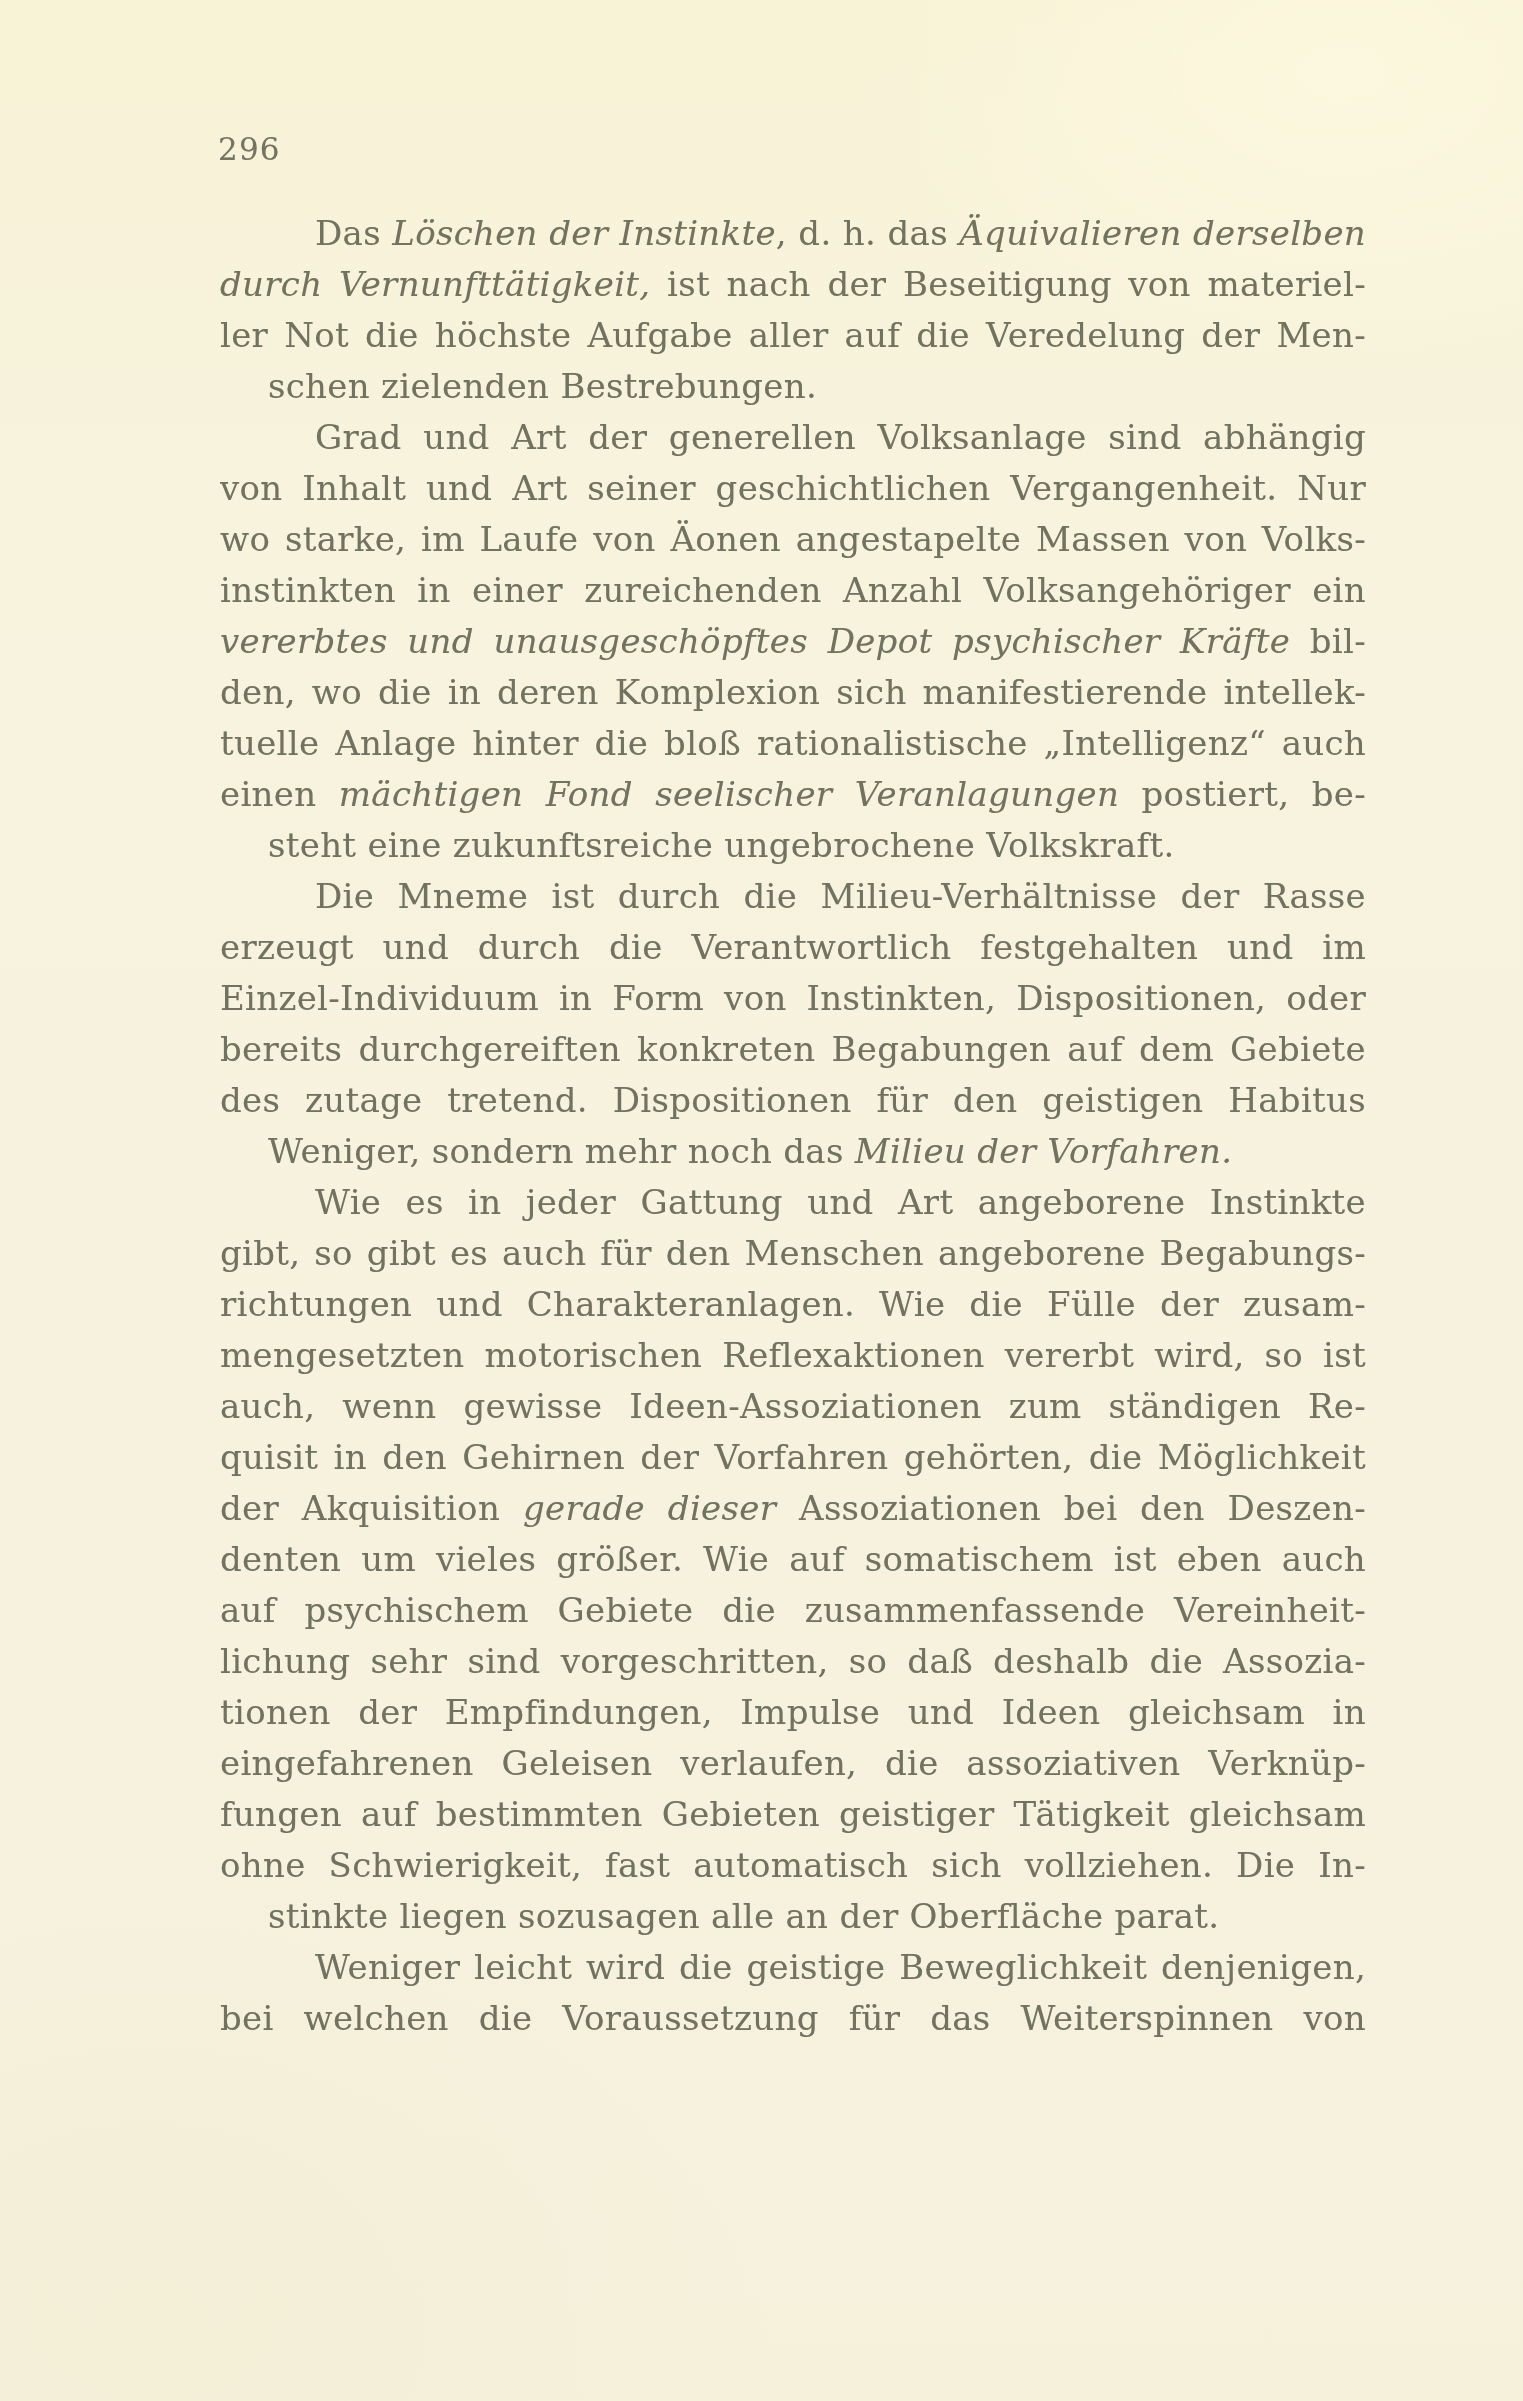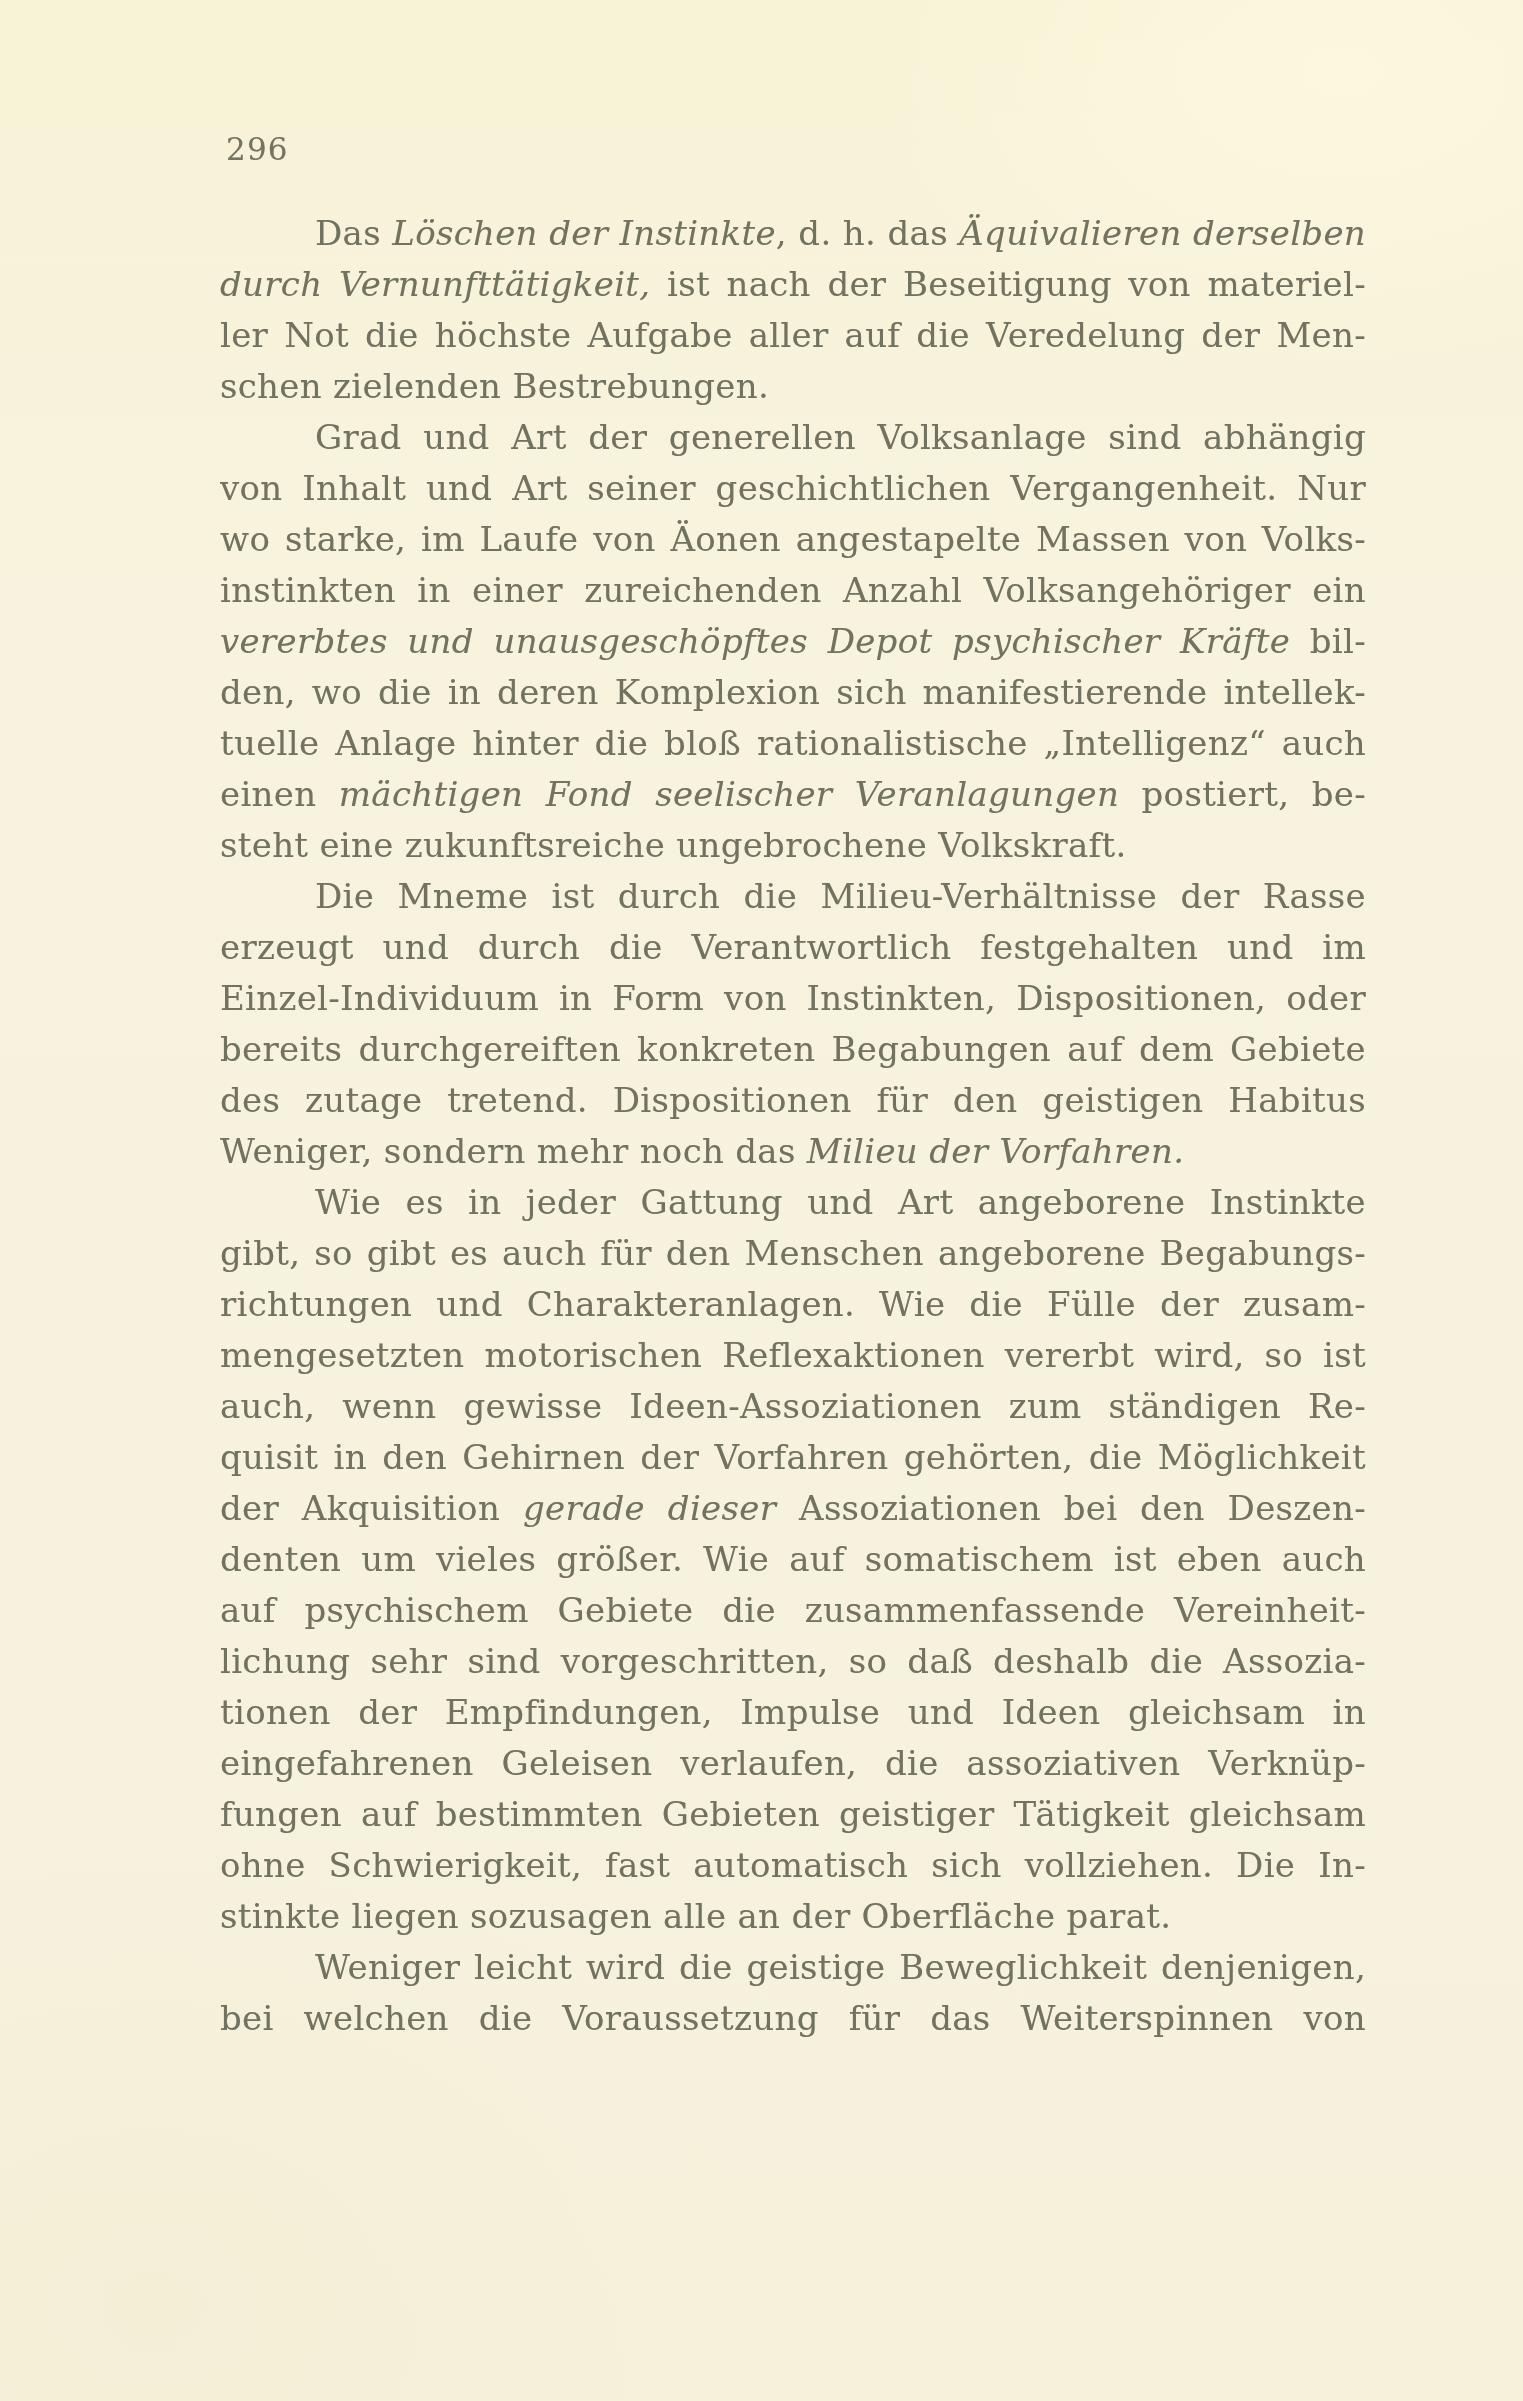--- a/index.html
+++ b/index.html
@@ -12,21 +12,21 @@
     height: 2401px;
     overflow: hidden;
     font-family: "DejaVu Serif", "Liberation Serif", serif;
     background:
       radial-gradient(827px 532px at 88% 3%, rgba(255,252,228,0.55), rgba(255,252,228,0) 60%),
       radial-gradient(945px 709px at 10% 96%, rgba(240,234,206,0.35), rgba(240,234,206,0) 65%),
       linear-gradient(180deg, #f8f2d6 0%, #f7f3dd 22%, #f6f2de 65%, #f5f1db 100%);
   }
   .page-number {
     position: absolute;
-    left: 226px;
+    left: 218px;
     top: 131px;
     font-size: 31px;
     letter-spacing: 1.2px;
     color: rgba(104,106,88,0.88);
     text-shadow: 0 0 0.6px rgba(104,106,88,0.35);
   }
   .text-block {
     position: absolute;
     left: 220px;
     top: 208px;
@@ -39,20 +39,21 @@
   }
   .line {
     text-align: justify;
     text-align-last: justify;
     height: 51px;
     overflow: hidden;
   }
   .line.end {
     text-align: right;
     text-align-last: left;
+    margin-left: 48px;
   }
   .line.indent {
     padding-left: 95px;
   }
   .it {
     font-style: italic;
   }
 </style>
 </head>
 <body>

